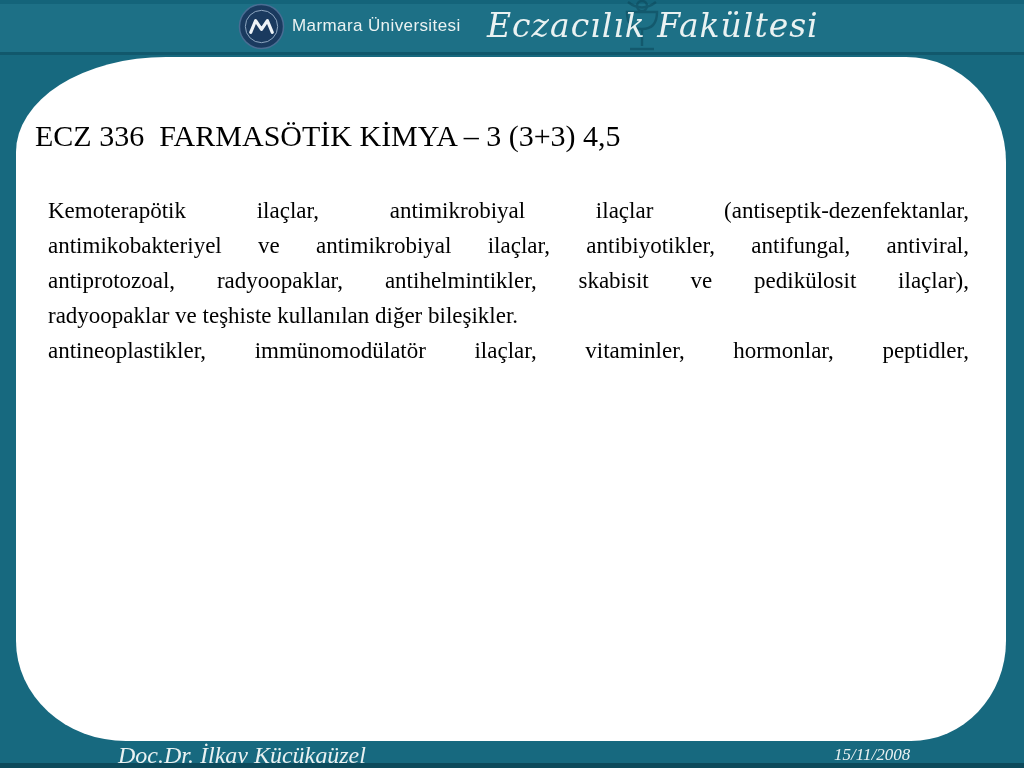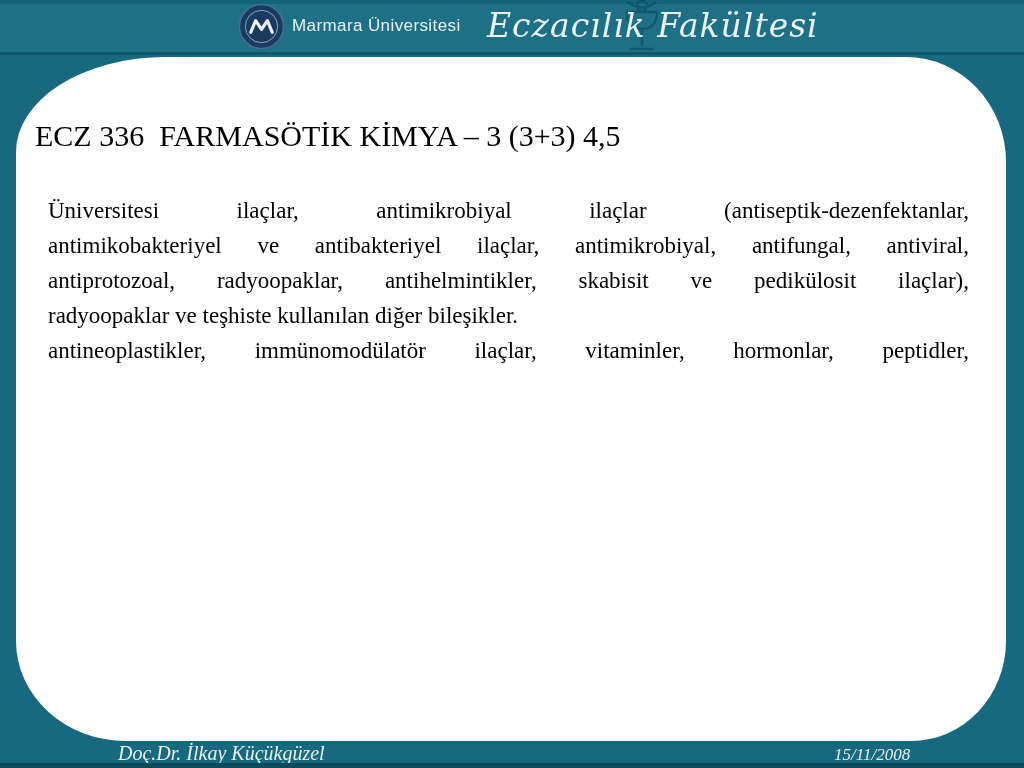--- a/index.html
+++ b/index.html
@@ -103,21 +103,21 @@
   
   .footer {
     position: absolute;
     left: 0; top: 741px;
     width: 1024px; height: 27px;
   }
   .author {
     position: absolute;
     left: 118px; top: 1px;
     font-style: italic;
-    font-size: 20px;
+    font-size: 24px;
     color: var(--footer-text, #e9f1f1);
   }
   .date {
     position: absolute;
     left: 834px; top: 4px;
     font-style: italic;
     font-size: 17px;
     color: var(--footer-text, #e9f1f1);
     text-align: right;
   }
@@ -155,22 +155,22 @@
     </svg>
 
     <div class="uni-name">Marmara Üniversitesi</div>
     <div class="fac-name">Eczacılık Fakültesi</div>
   </div>
 
   <div class="card">
     <h1 class="title">ECZ 336  FARMASÖTİK KİMYA – 3 (3+3) 4,5</h1>
 
     <div class="bodytext">
-      <div class="line">Üniversitesi ilaçlar, antimikrobiyal ilaçlar (antiseptik-dezenfektanlar,</div>
-      <div class="line">antimikobakteriyel ve antibakteriyel ilaçlar, antimikrobiyal, antifungal, antiviral,</div>
+      <div class="line">Kemoterapötik ilaçlar, antimikrobiyal ilaçlar (antiseptik-dezenfektanlar,</div>
+      <div class="line">antimikobakteriyel ve antimikrobiyal ilaçlar, antibiyotikler, antifungal, antiviral,</div>
       <div class="line">antiprotozoal, radyoopaklar, antihelmintikler, skabisit ve pedikülosit ilaçlar),</div>
       <div class="line last">radyoopaklar ve teşhiste kullanılan diğer bileşikler.</div>
       <div class="line">antineoplastikler, immünomodülatör ilaçlar, vitaminler, hormonlar, peptidler,</div>
     </div>
   </div>
 
   <div class="footer">
     <div class="author">Doç.Dr. İlkay Küçükgüzel</div>
     <div class="date">15/11/2008</div>
   </div>

